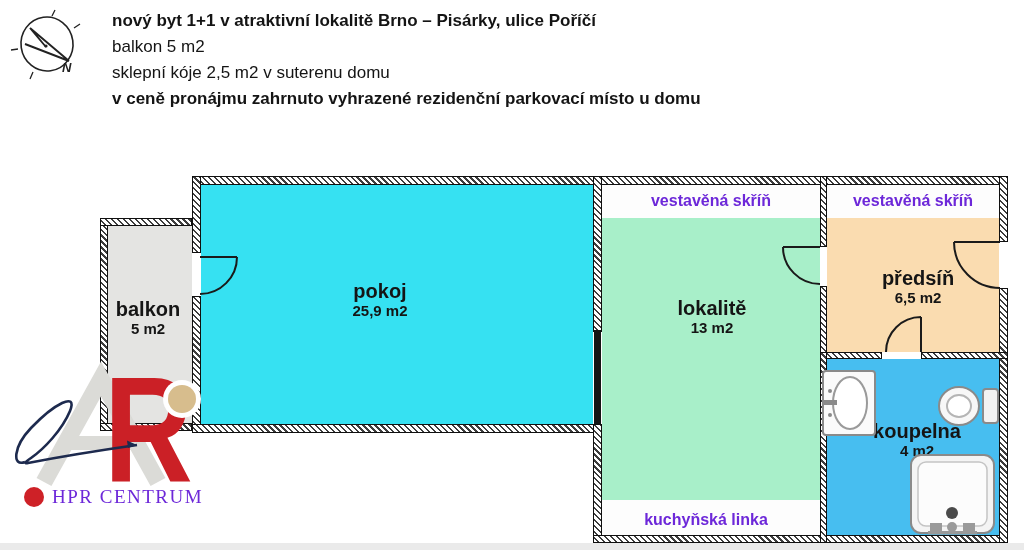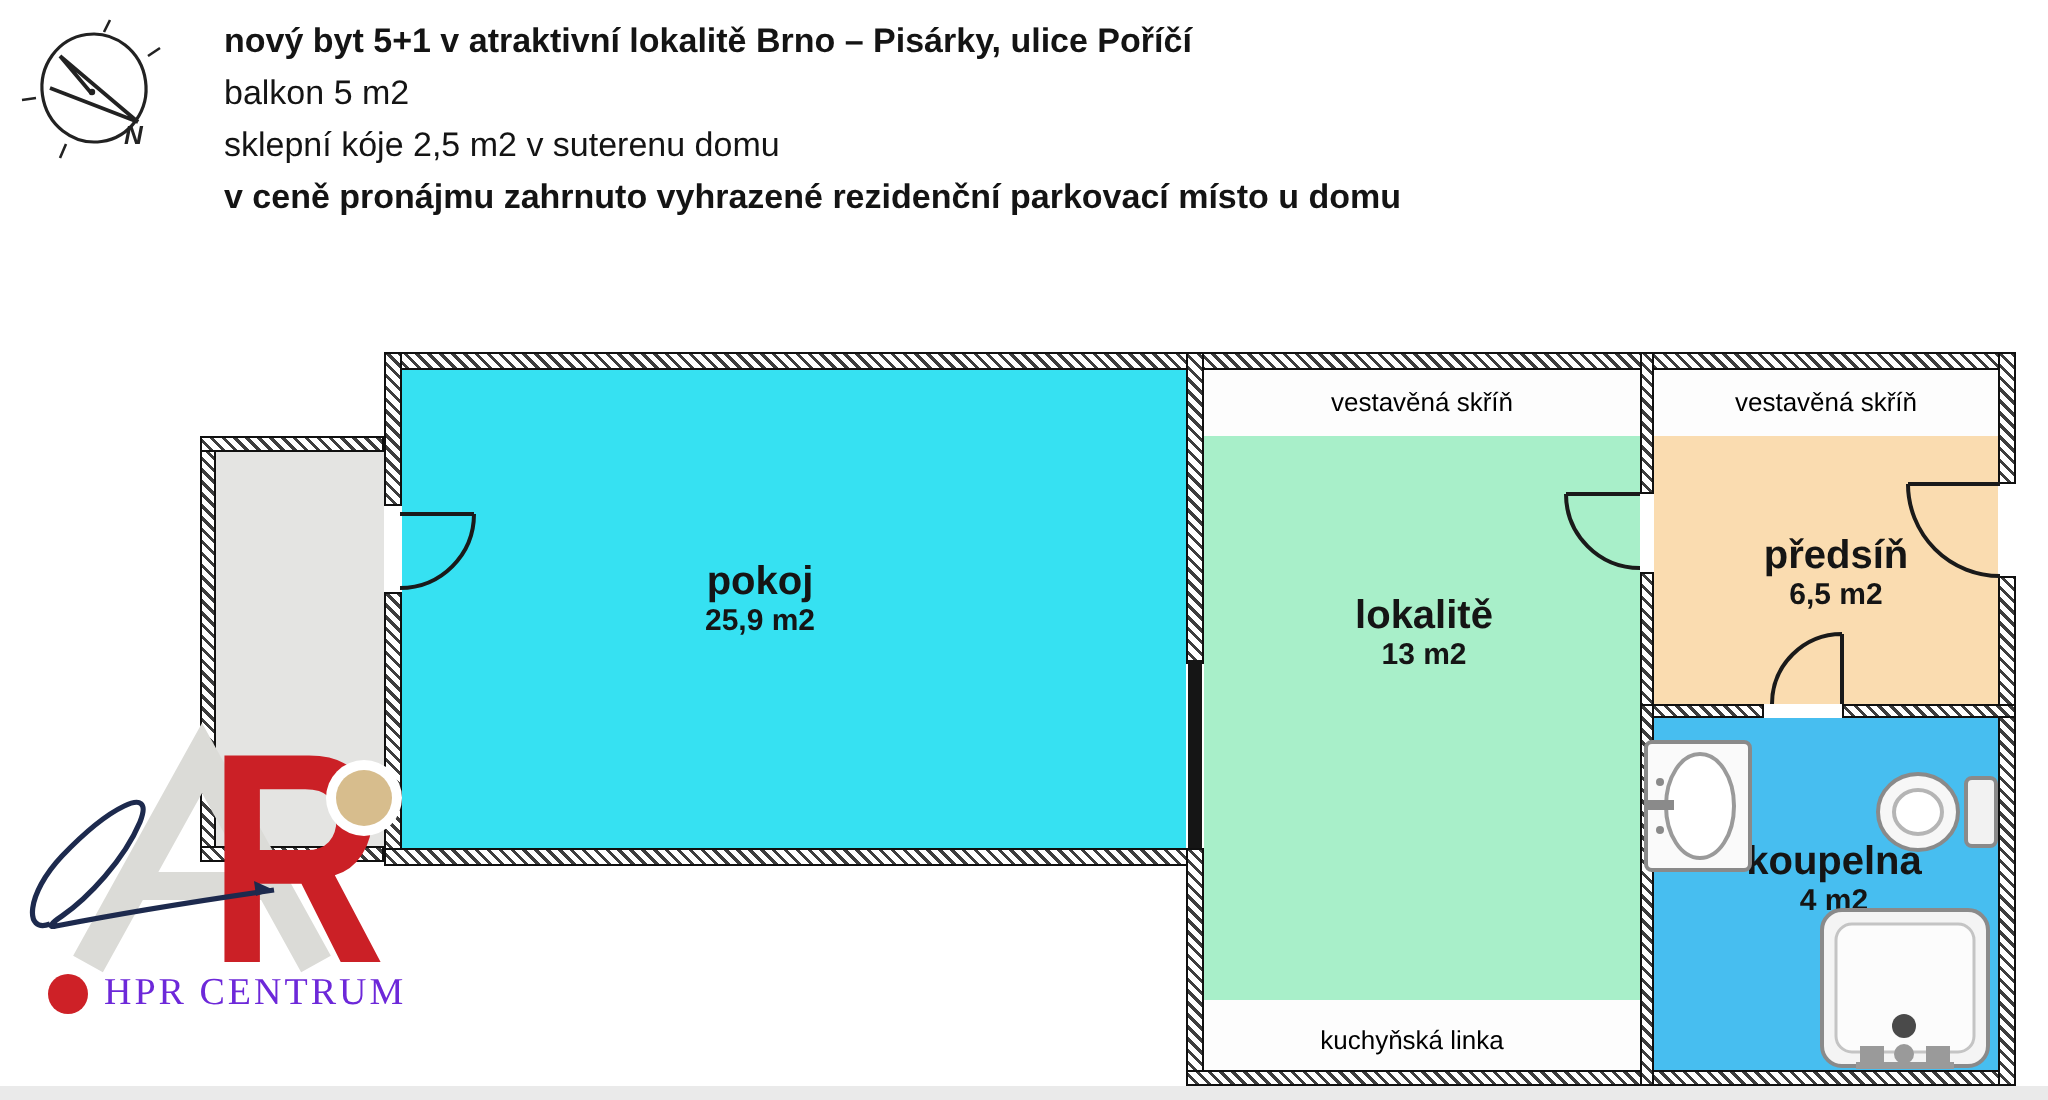--- a/index.html
+++ b/index.html
@@ -22,37 +22,37 @@
   
   .wall{position:absolute;z-index:2;box-sizing:border-box;
         background:repeating-linear-gradient(45deg,#ffffff 0 2.6px,#3d3d3d 2.6px 4.2px);
         border:1.6px solid #101010;}
   .wall.solid{background:#151515;border:none;}
   
   .rlabel{position:absolute;z-index:3;transform:translate(-50%,-50%);text-align:center;
           white-space:nowrap;color:#151515;}
   .rname{font-size:20px;font-weight:bold;line-height:22px;}
   .rarea{font-size:15px;font-weight:bold;line-height:18px;}
-  .slabel{position:absolute;z-index:3;transform:translate(-50%,-50%);font-size:13px;
-          font-weight:normal;white-space:nowrap;color:#000000;}
+  .slabel{position:absolute;z-index:3;transform:translate(-50%,-50%);font-size:16px;
+          font-weight:bold;white-space:nowrap;color:#6d28d9;}
   .overlay{position:absolute;left:0;top:0;z-index:4;pointer-events:none;}
   .logo{position:absolute;left:0;top:355px;width:230px;height:165px;z-index:5;}
   .logo-text{position:absolute;left:52px;top:131px;font-family:"Liberation Serif",serif;
              font-size:19px;letter-spacing:1.5px;color:#6d28d9;white-space:nowrap;}
   .bottom-band{position:absolute;left:0;top:543px;width:1024px;height:7px;background:#EAEAEA;z-index:0;}
 </style>
 </head>
 <body>
 
 <div class="stage">
 
   <div class="bottom-band"></div>
 
   <div class="info">
-    <div class="b">nový byt 5+1 v atraktivní lokalitě Brno – Pisárky, ulice Poříčí</div>
+    <div class="b">nový byt 1+1 v atraktivní lokalitě Brno – Pisárky, ulice Poříčí</div>
     <div>balkon 5 m2</div>
     <div>sklepní kóje 2,5 m2 v suterenu domu</div>
     <div class="b">v ceně pronájmu zahrnuto vyhrazené rezidenční parkovací místo u domu</div>
   </div>
 
   <div class="room r-balkon"></div>
   <div class="room r-pokoj"></div>
   <div class="room r-kuch-top"></div>
   <div class="room r-kuch"></div>
   <div class="room r-kuch-bot"></div>
@@ -72,20 +72,24 @@
   <div class="wall" style="left:999px;top:288px;width:9px;height:255px"></div>
   <div class="wall" style="left:820px;top:176px;width:7px;height:71px"></div>
   <div class="wall" style="left:820px;top:286px;width:7px;height:72px"></div>
   <div class="wall" style="left:820px;top:352px;width:62px;height:7px"></div>
   <div class="wall" style="left:921px;top:352px;width:87px;height:7px"></div>
   <div class="wall" style="left:820px;top:352px;width:7px;height:191px"></div>
   <div class="wall" style="left:100px;top:218px;width:8px;height:213px"></div>
   <div class="wall" style="left:100px;top:218px;width:92px;height:8px"></div>
   <div class="wall" style="left:100px;top:423px;width:92px;height:8px"></div>
 
+  <div class="rlabel" style="left:148px;top:318px">
+    <div class="rname">balkon</div>
+    <div class="rarea">5 m2</div>
+  </div>
   <div class="rlabel" style="left:380px;top:300px">
     <div class="rname">pokoj</div>
     <div class="rarea">25,9 m2</div>
   </div>
   <div class="rlabel" style="left:712px;top:317px">
     <div class="rname">lokalitě</div>
     <div class="rarea">13 m2</div>
   </div>
   <div class="rlabel" style="left:918px;top:287px">
     <div class="rname">předsíň</div>

